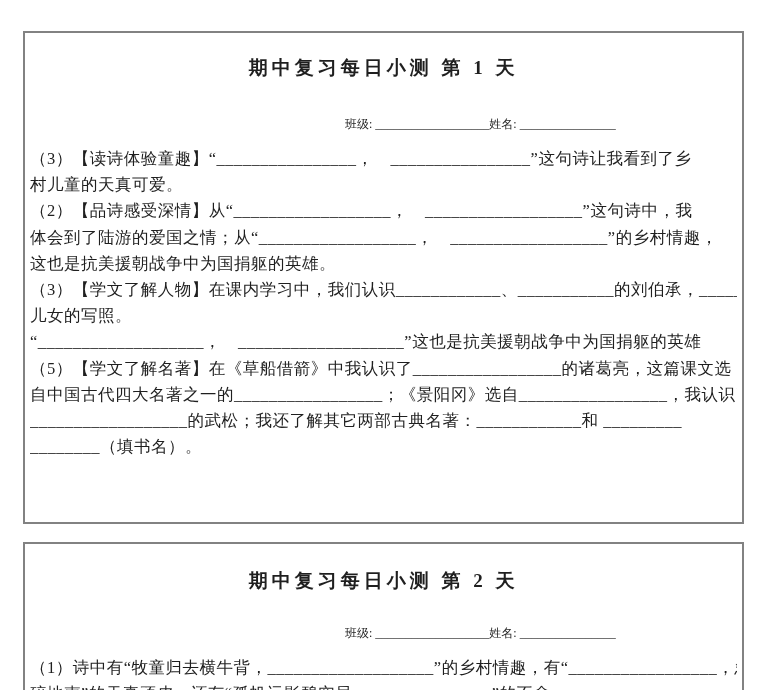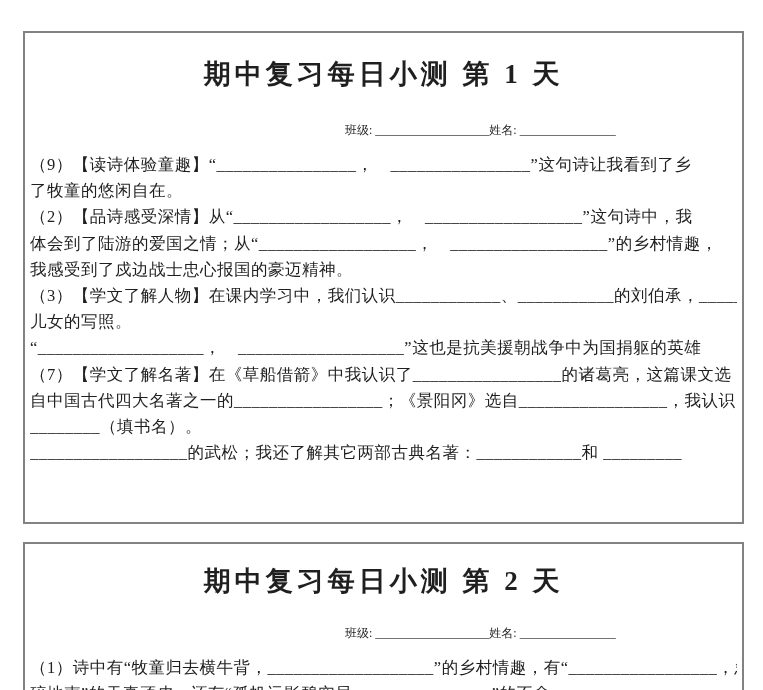--- a/index.html
+++ b/index.html
@@ -20,25 +20,25 @@
     position: absolute;
     left: 23px;
     width: 721px;
     background: #ffffff;
     border: 2px solid #828282;
     box-sizing: border-box;
   }
   #box1 { top: 31px; height: 493px; }
   #box2 { top: 542px; height: 330px; }
   .doc-title {
-    margin: 23px 0 0 0;
+    margin: 17px 0 0 0;
     height: 36px;
     line-height: 36px;
     text-align: center;
-    font-size: 27px;
+    font-size: 19px;
     font-weight: 700;
     letter-spacing: 4px;
     white-space: nowrap;
     overflow: hidden;
   }
   #box2 .doc-title { margin-top: 19px; }
   .meta-line {
     margin-top: 25px;
     padding-left: 320px;
     height: 27px;
@@ -63,32 +63,32 @@
 </style>
 </head>
 <body>
 
 <div class="screen">
 
   <section class="paper-box" id="box1">
     <h1 class="doc-title">期中复习每日小测 第 1 天</h1>
     <div class="meta-line">班级: ___________________姓名: ________________</div>
     <div class="body-lines">
-      <div class="text-line">（9）【读诗体验童趣】“________________，　________________”这句诗让我看到了乡</div>
-      <div class="text-line">了牧童的悠闲自在。</div>
+      <div class="text-line">（3）【读诗体验童趣】“________________，　________________”这句诗让我看到了乡</div>
+      <div class="text-line">村儿童的天真可爱。</div>
       <div class="text-line">（2）【品诗感受深情】从“__________________，　__________________”这句诗中，我</div>
       <div class="text-line">体会到了陆游的爱国之情；从“__________________，　__________________”的乡村情趣，</div>
-      <div class="text-line">我感受到了戍边战士忠心报国的豪迈精神。</div>
+      <div class="text-line">这也是抗美援朝战争中为国捐躯的英雄。</div>
       <div class="text-line">（3）【学文了解人物】在课内学习中，我们认识____________、___________的刘伯承，_____</div>
       <div class="text-line">儿女的写照。</div>
       <div class="text-line">“___________________，　___________________”这也是抗美援朝战争中为国捐躯的英雄</div>
-      <div class="text-line">（7）【学文了解名著】在《草船借箭》中我认识了_________________的诸葛亮，这篇课文选</div>
+      <div class="text-line">（5）【学文了解名著】在《草船借箭》中我认识了_________________的诸葛亮，这篇课文选</div>
       <div class="text-line">自中国古代四大名著之一的_________________；《景阳冈》选自_________________，我认识了</div>
+      <div class="text-line">__________________的武松；我还了解其它两部古典名著：____________和 _________</div>
       <div class="text-line">________（填书名）。</div>
-      <div class="text-line">__________________的武松；我还了解其它两部古典名著：____________和 _________</div>
     </div>
   </section>
 
   <section class="paper-box" id="box2">
     <h1 class="doc-title">期中复习每日小测 第 2 天</h1>
     <div class="meta-line">班级: ___________________姓名: ________________</div>
     <div class="body-lines">
       <div class="text-line">（1）诗中有“牧童归去横牛背，___________________”的乡村情趣，有“_________________，忽作玻璃</div>
       <div class="text-line">碎地声”的天真顽皮，还有“孤帆远影碧空尽________________”的不舍</div>
     </div>

